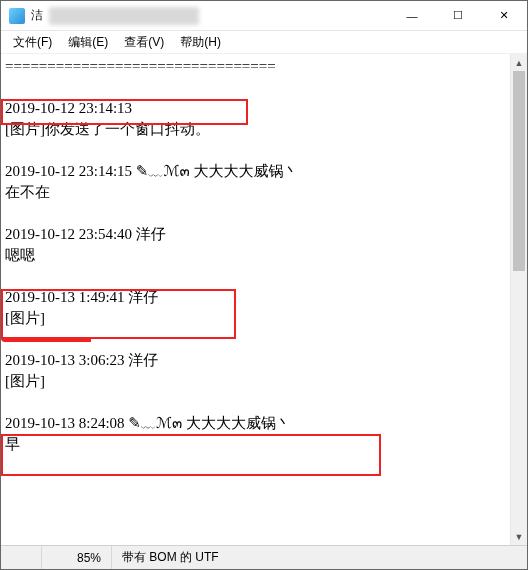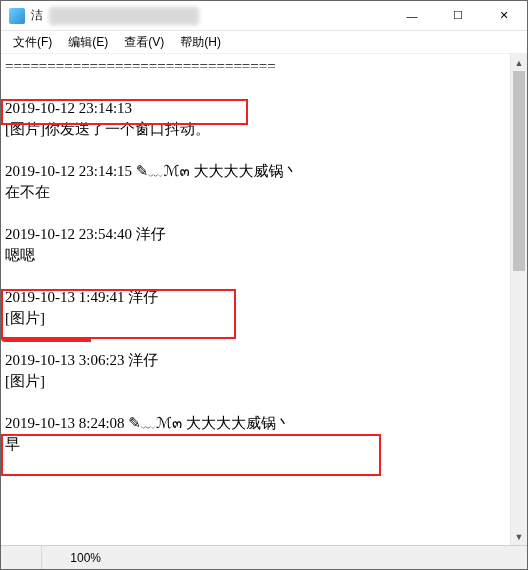--- a/index.html
+++ b/index.html
@@ -166,14 +166,15 @@
     <div class="sb-btn">▲</div>
     <div class="sb-track">
       <div class="sb-thumb"></div>
     </div>
     <div class="sb-btn">▼</div>
   </div>
 </div>
 
 <div class="statusbar">
   <div class="status-cell"></div>
-  <div class="status-cell" style="flex:0 0 70px;justify-content:flex-end">100%</div>
+  <div class="status-cell" style="flex:0 0 70px;justify-content:flex-end">85%</div>
+  <div class="status-cell" style="flex:1">带有 BOM 的 UTF</div>
 </div>
 
 </body></html>

